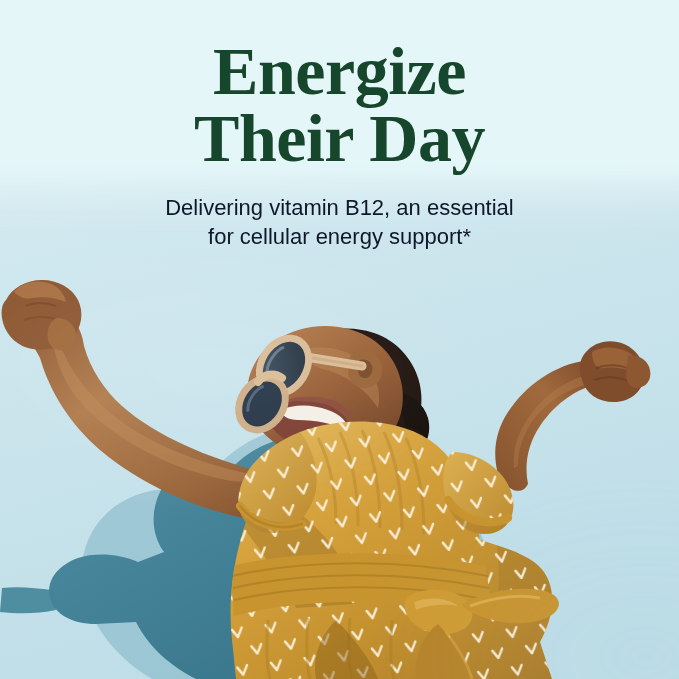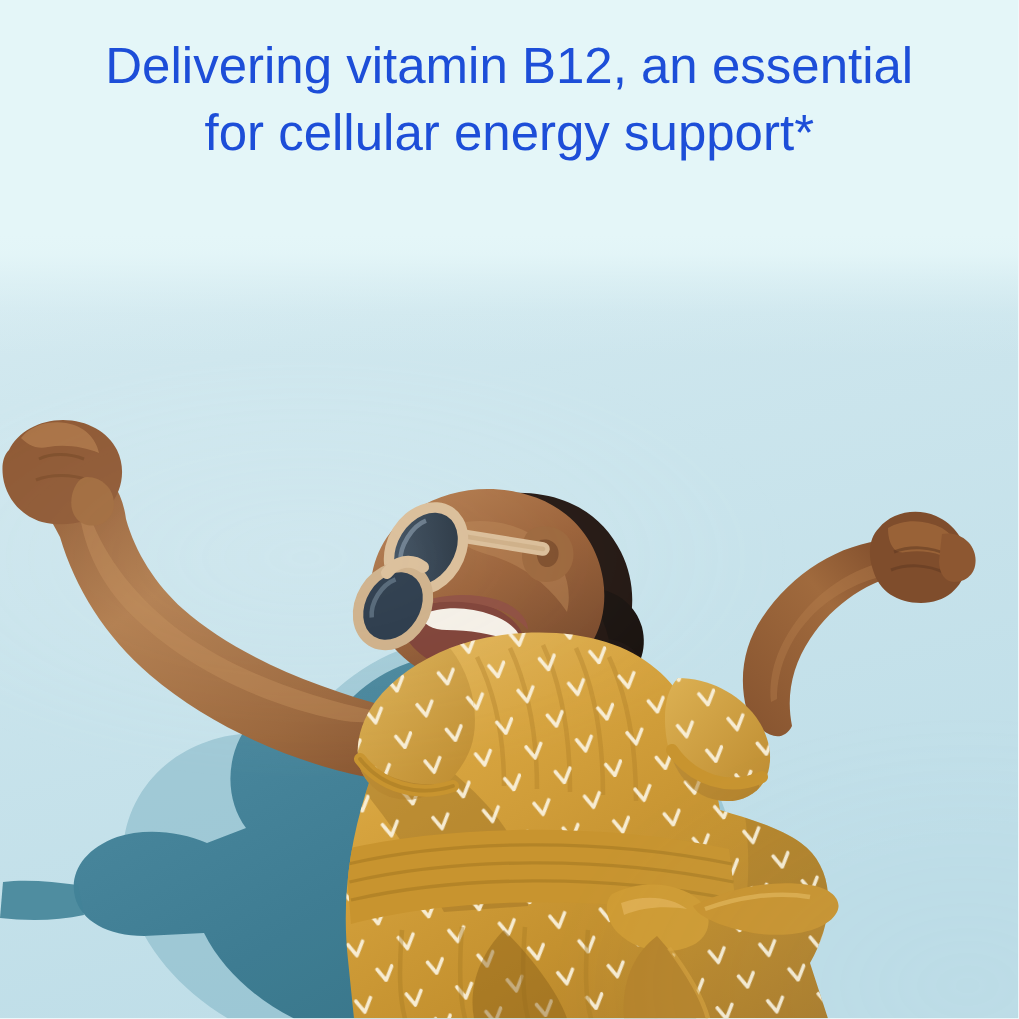--- a/index.html
+++ b/index.html
@@ -35,23 +35,23 @@
     line-height: 0.98;
     letter-spacing: -0.5px;
     color: #16462b;
     white-space: pre-line;
   }
   #subhead {
     margin: 0;
     padding-top: 22px;
     font-family: "Liberation Sans", "DejaVu Sans", sans-serif;
     font-weight: 400;
-    font-size: 34px;
+    font-size: 22px;
     line-height: 1.32;
-    color: #1d4ed8;
+    color: #0f172a;
     white-space: pre-line;
   }
 
   
   #photo {
     position: absolute;
     left: 0; top: 0;
     width: 679px;
     height: 679px;
     z-index: 5;
@@ -367,17 +367,19 @@
           <path d="M446 632 C458 648 468 664 472 679" fill="none" stroke="#d7a33d" stroke-width="3" opacity="0.6"></path>
         </g>
       </g>
     </svg>
   </div>
 
   <div id="wall-grain"></div>
   <div id="photo-fade"></div>
 
   <div id="text-zone">
+    <h1 id="headline">Energize
+Their Day</h1>
     <p id="subhead">Delivering vitamin B12, an essential
 for cellular energy support*</p>
   </div>
 
 </div>
 
 </body></html>

